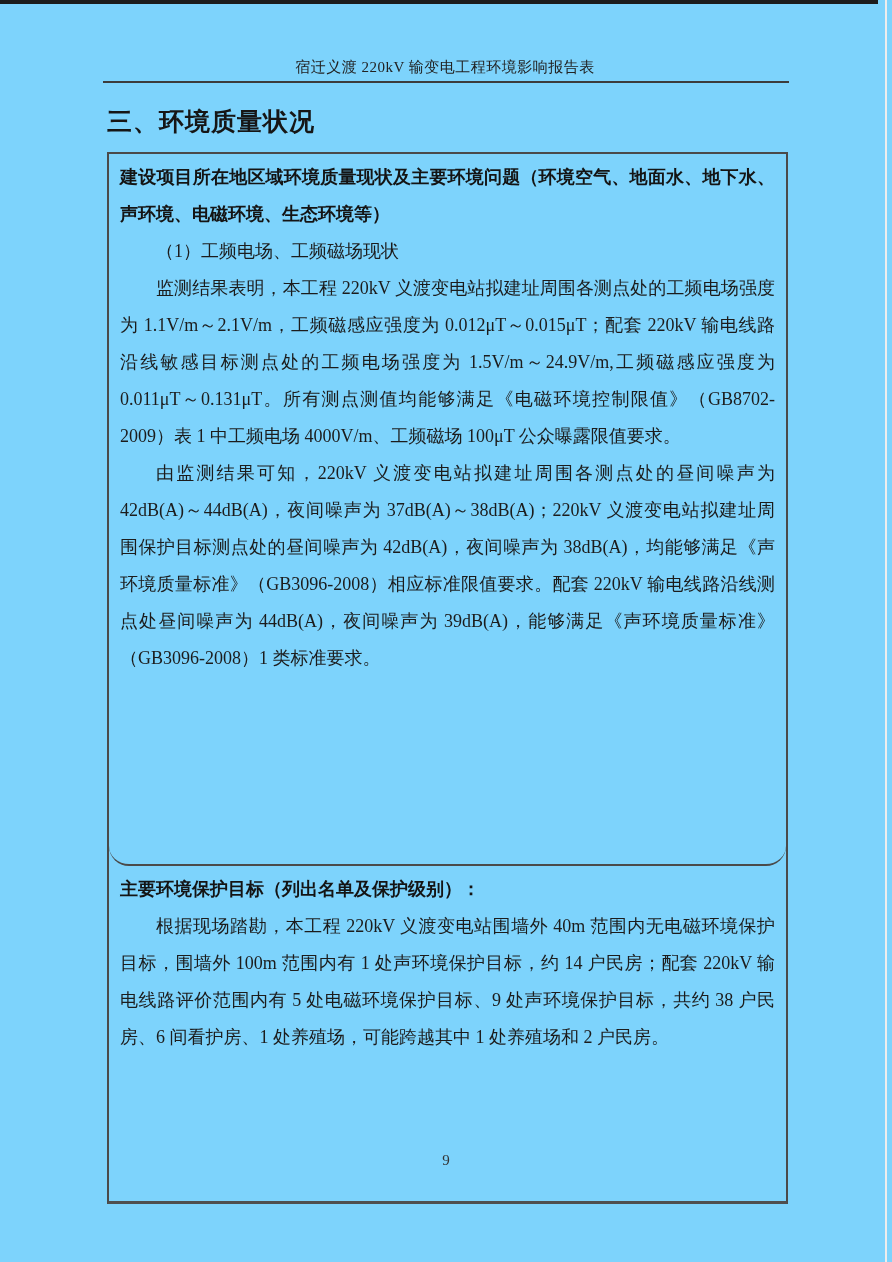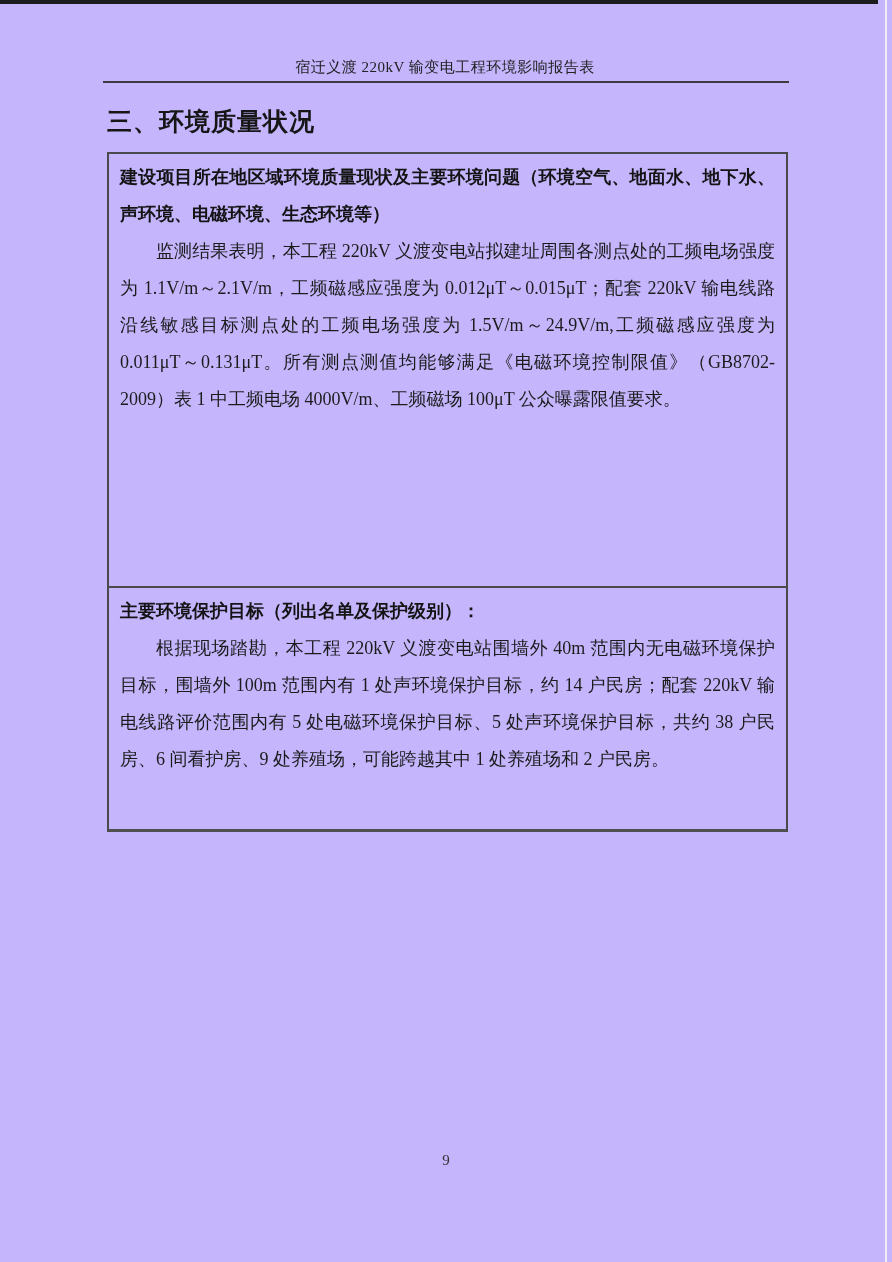--- a/index.html
+++ b/index.html
@@ -1,21 +1,21 @@
 <!DOCTYPE html>
 <html><head>
 <meta charset="utf-8">
 <style>
   * { margin: 0; padding: 0; box-sizing: border-box; }
   html, body { background: #ffffff; }
   .page {
     position: relative;
     width: 892px;
     height: 1262px;
-    background: #c4b5fd;
+    background: #7dd3fc;
     font-family: "Liberation Serif", "DejaVu Serif", serif;
     color: #1a1a1a;
     overflow: hidden;
   }
   .top-strip {
     position: absolute;
     left: 0; top: 0;
     width: 878px; height: 4px;
     background: #1c1c1c;
   }
@@ -56,22 +56,22 @@
     width: 681px;
     border: 2px solid #4a4a4a;
     border-bottom: 3px solid #4f4f4f;
   }
   .trow {
     padding: 5px 11px 0 11px;
     font-size: 18px;
     line-height: 37px;
     text-align: justify;
   }
-  .trow-1 { height: 434px; border-bottom: 2px solid #4a4a4a; }
-  .trow-2 { height: 241px; }
+  .trow-1 { height: 712px; border-bottom: 2px solid #4a4a4a; border-radius: 20px; }
+  .trow-2 { height: 335px; }
   .cell-heading {
     font-weight: bold;
     font-family: "Liberation Sans", "DejaVu Sans", sans-serif;
     color: #141414;
     text-align: justify;
   }
   .para {
     text-indent: 2em;
     color: #1c1c1c;
   }
@@ -94,25 +94,27 @@
 
   <div class="doc-header">宿迁义渡 220kV 输变电工程环境影响报告表</div>
   <div class="header-rule"></div>
 
   <div class="section-title">三、环境质量状况</div>
 
   <div class="report-table">
 
     <div class="trow trow-1">
       <div class="cell-heading">建设项目所在地区域环境质量现状及主要环境问题（环境空气、地面水、地下水、声环境、电磁环境、生态环境等）</div>
+      <div class="para">（1）工频电场、工频磁场现状</div>
       <div class="para">监测结果表明，本工程 220kV 义渡变电站拟建址周围各测点处的工频电场强度为 1.1V/m～2.1V/m，工频磁感应强度为 0.012μT～0.015μT；配套 220kV 输电线路沿线敏感目标测点处的工频电场强度为 1.5V/m～24.9V/m,工频磁感应强度为 0.011μT～0.131μT。所有测点测值均能够满足《电磁环境控制限值》（GB8702-2009）表 1 中工频电场 4000V/m、工频磁场 100μT 公众曝露限值要求。</div>
+      <div class="para">由监测结果可知，220kV 义渡变电站拟建址周围各测点处的昼间噪声为 42dB(A)～44dB(A)，夜间噪声为 37dB(A)～38dB(A)；220kV 义渡变电站拟建址周围保护目标测点处的昼间噪声为 42dB(A)，夜间噪声为 38dB(A)，均能够满足《声环境质量标准》（GB3096-2008）相应标准限值要求。配套 220kV 输电线路沿线测点处昼间噪声为 44dB(A)，夜间噪声为 39dB(A)，能够满足《声环境质量标准》（GB3096-2008）1 类标准要求。</div>
     </div>
 
     <div class="trow trow-2">
       <div class="cell-heading">主要环境保护目标（列出名单及保护级别）：</div>
-      <div class="para">根据现场踏勘，本工程 220kV 义渡变电站围墙外 40m 范围内无电磁环境保护目标，围墙外 100m 范围内有 1 处声环境保护目标，约 14 户民房；配套 220kV 输电线路评价范围内有 5 处电磁环境保护目标、5 处声环境保护目标，共约 38 户民房、6 间看护房、9 处养殖场，可能跨越其中 1 处养殖场和 2 户民房。</div>
+      <div class="para">根据现场踏勘，本工程 220kV 义渡变电站围墙外 40m 范围内无电磁环境保护目标，围墙外 100m 范围内有 1 处声环境保护目标，约 14 户民房；配套 220kV 输电线路评价范围内有 5 处电磁环境保护目标、9 处声环境保护目标，共约 38 户民房、6 间看护房、1 处养殖场，可能跨越其中 1 处养殖场和 2 户民房。</div>
     </div>
 
   </div>
 
   <div class="page-number">9</div>
 
 </div>
 
 </body></html>

